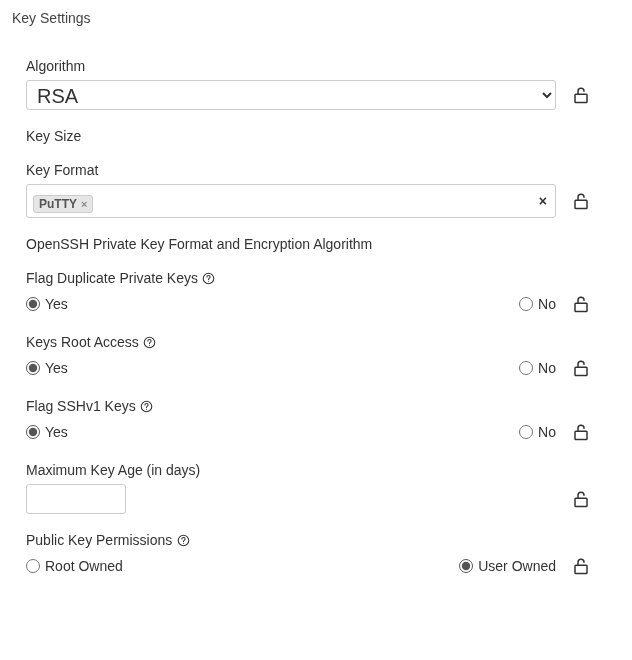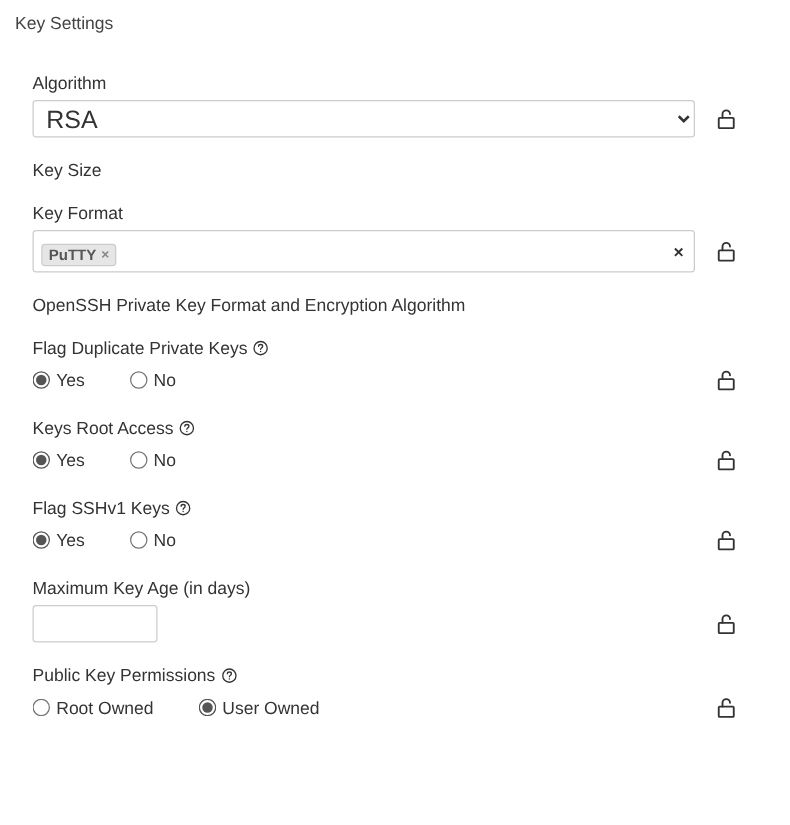--- a/index.html
+++ b/index.html
@@ -100,20 +100,21 @@
     transform: translateY(-50%);
     color: #333;
     font-size: 14px;
     cursor: pointer;
     font-weight: bold;
   }
   .radio-group {
     display: flex;
     gap: 36px;
     align-items: center;
+    justify-content: space-between;
   }
   .radio-option {
     display: inline-flex;
     align-items: center;
     gap: 5px;
     cursor: pointer;
     font-size: 14px;
     color: #333;
   }
   .radio-option input[type="radio"] {

